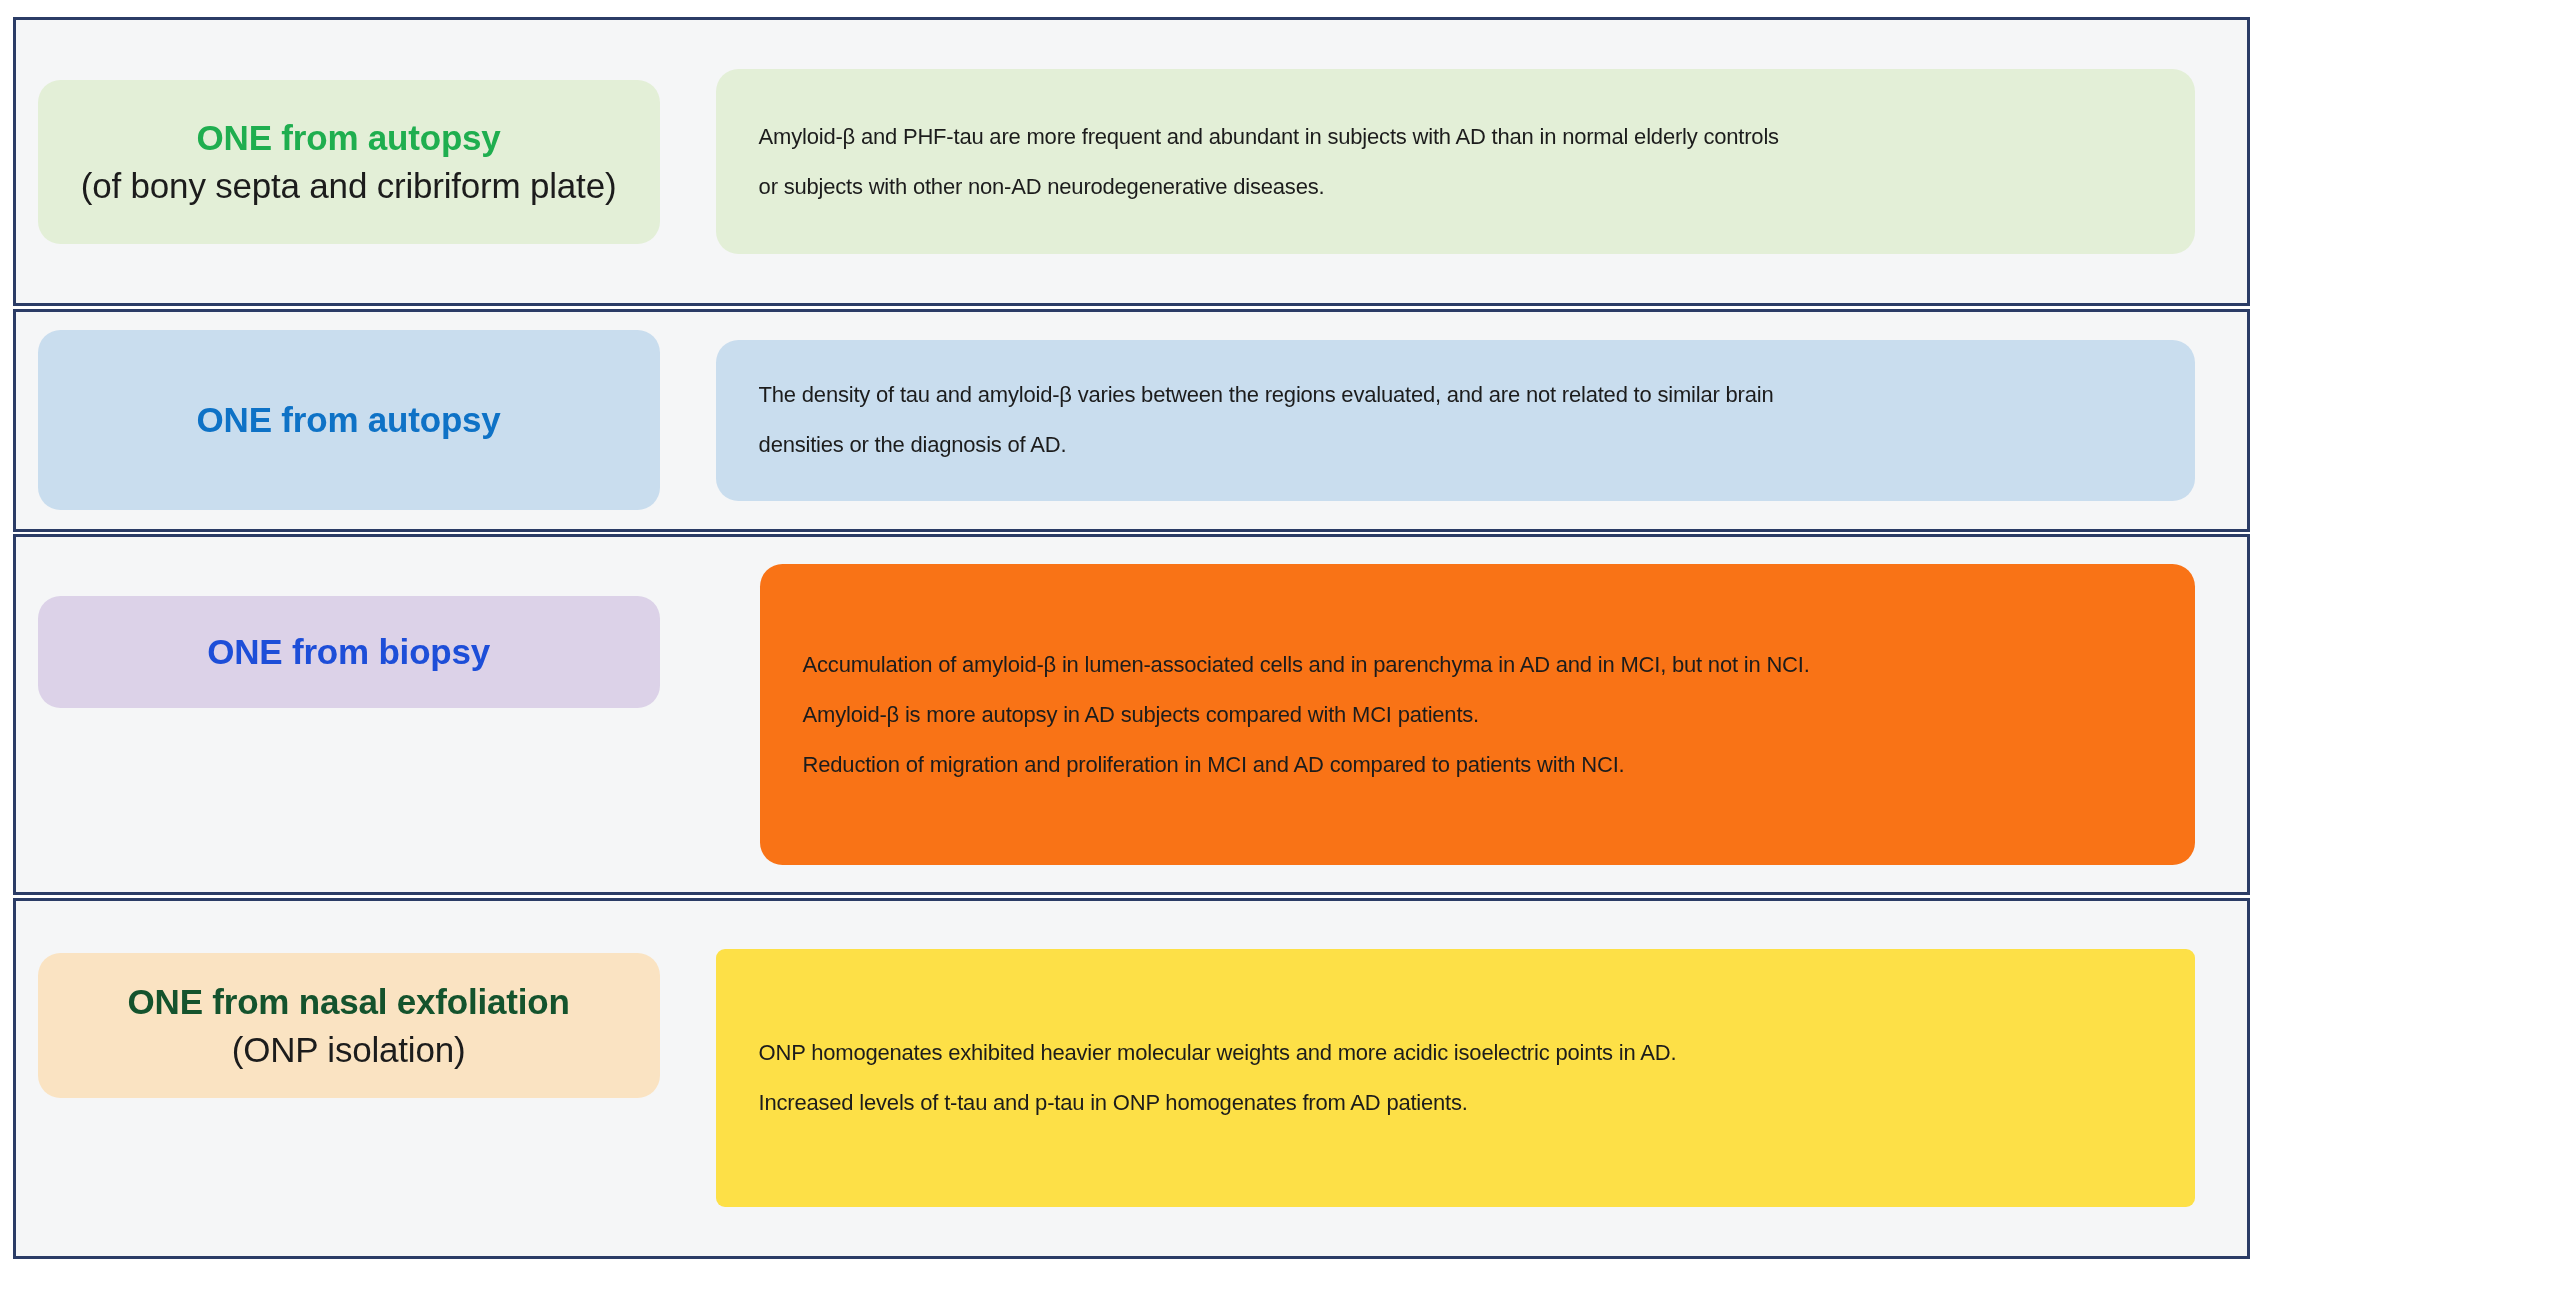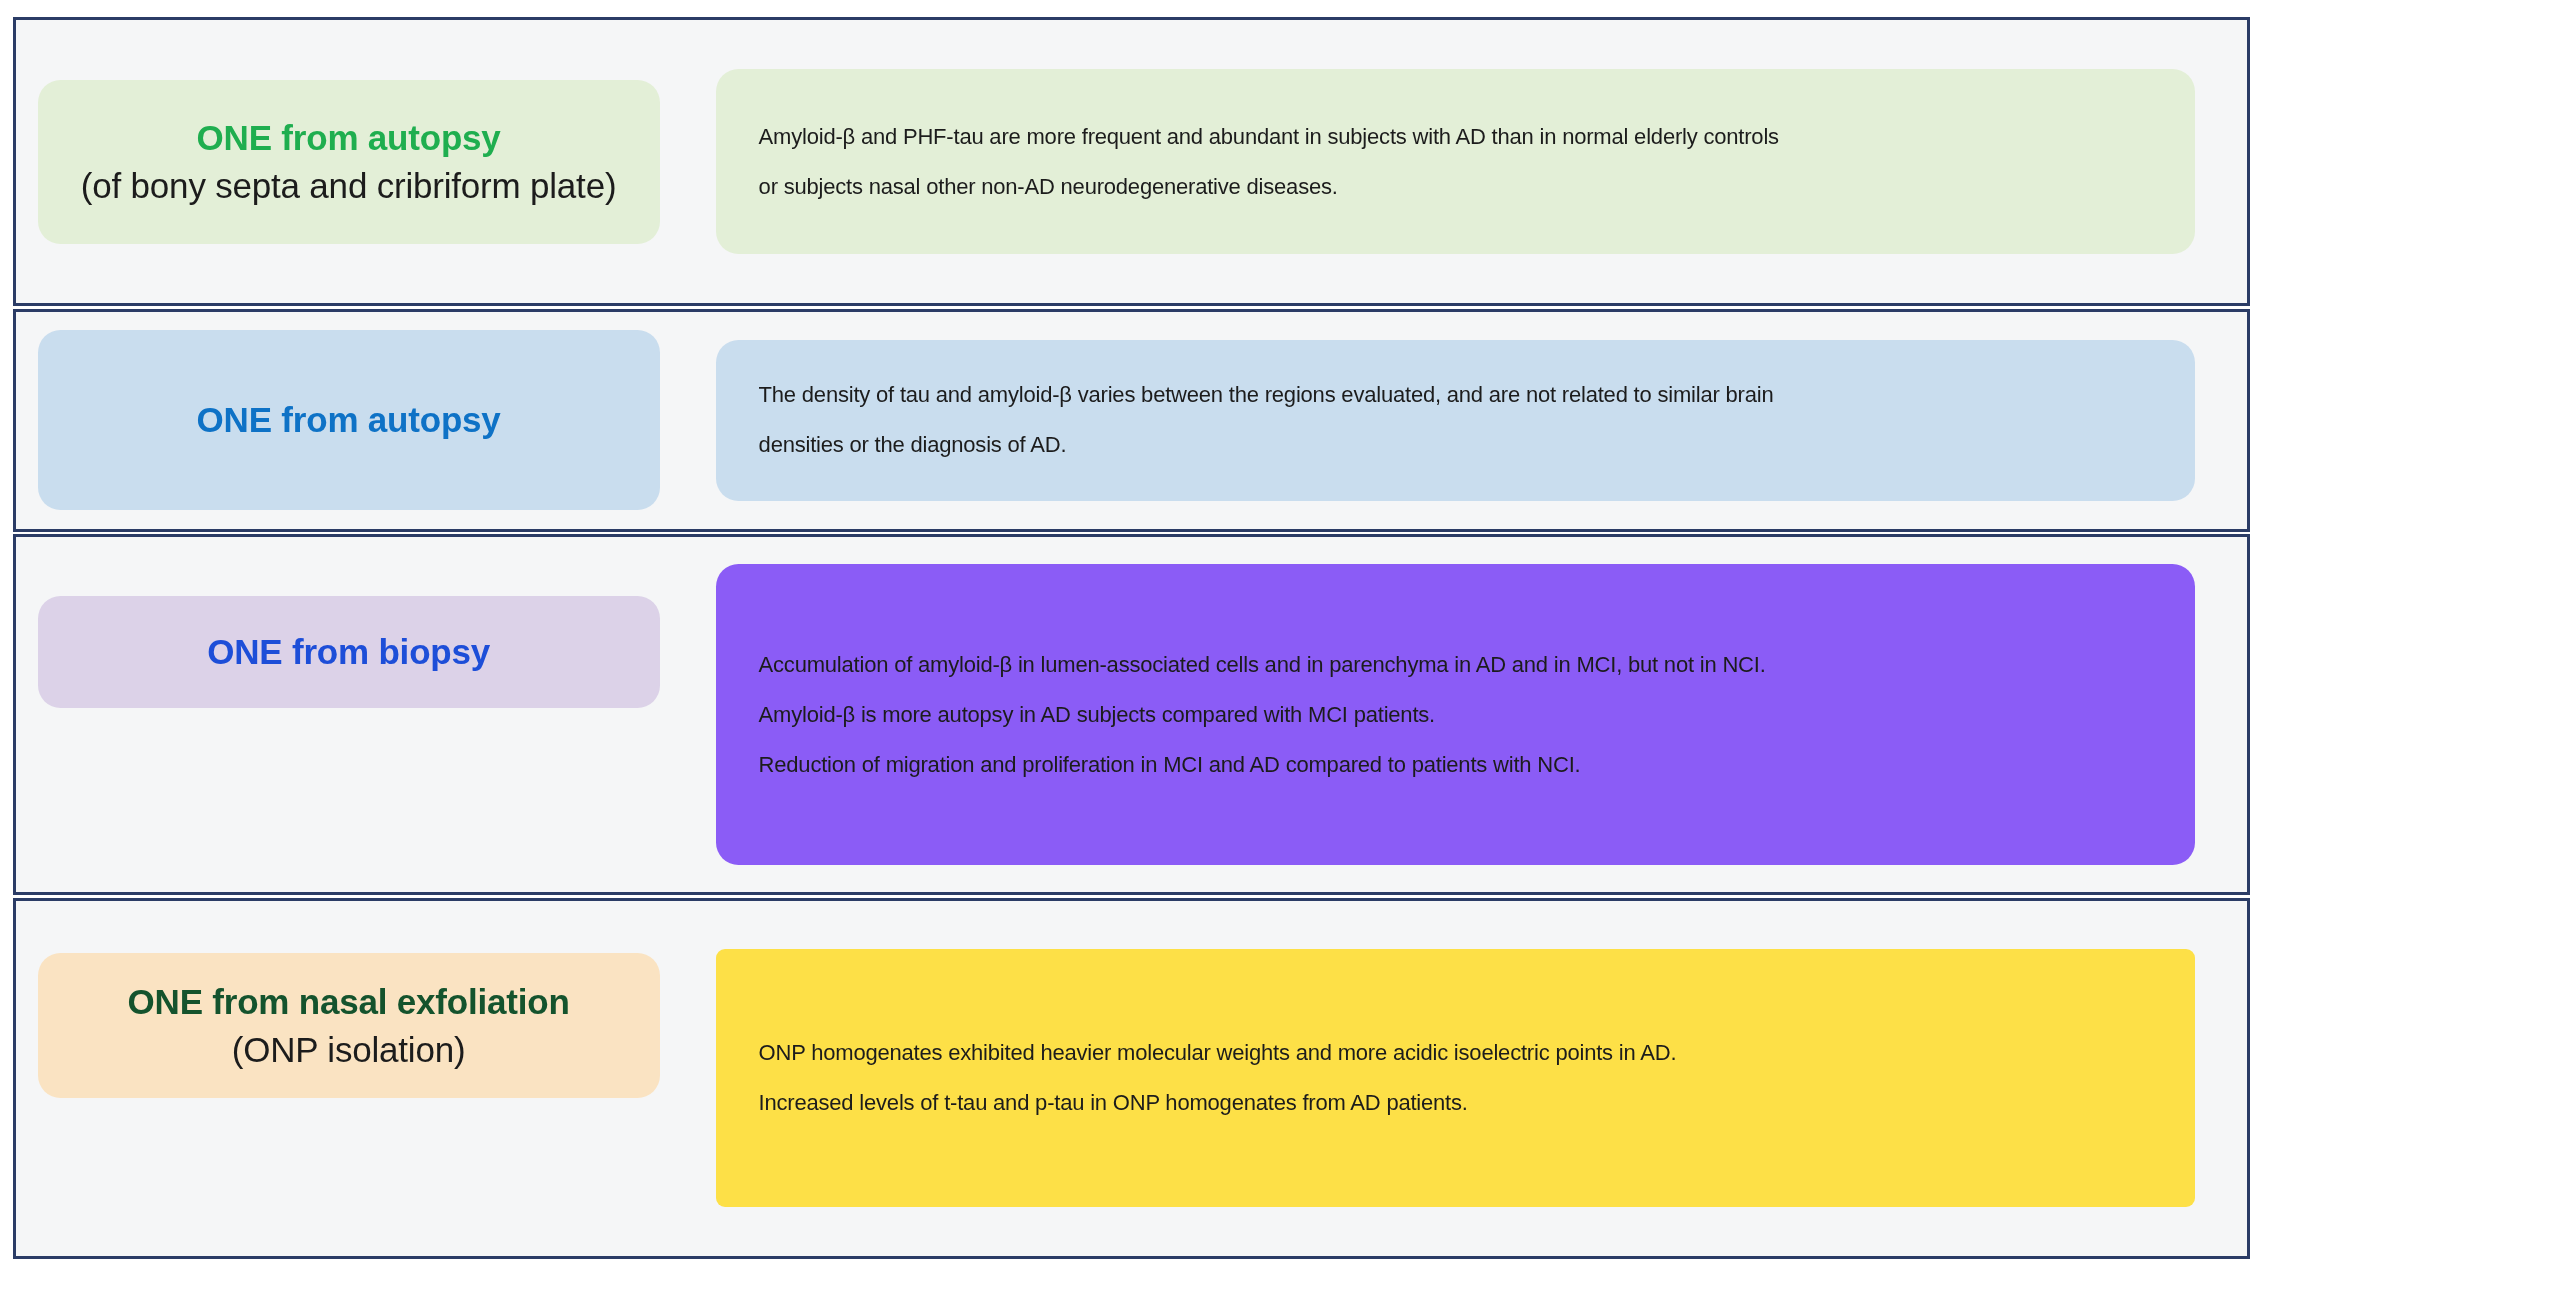--- a/index.html
+++ b/index.html
@@ -66,40 +66,40 @@
 
 <div class="figure">
 
   <section class="row row-0">
     <div class="label-box" style="background: rgb(227, 239, 215);">
       <div class="label-title" style="color: rgb(31, 174, 79);">ONE from autopsy</div>
       <div class="label-sub">(of bony septa and cribriform plate)</div>
     </div>
     <div class="text-box" style="background: rgb(227, 239, 215);">
       <div class="finding-line">Amyloid-β and PHF-tau are more frequent and abundant in subjects with AD than in normal elderly controls</div>
-      <div class="finding-line">or subjects nasal other non-AD neurodegenerative diseases.</div>
+      <div class="finding-line">or subjects with other non-AD neurodegenerative diseases.</div>
     </div>
   </section>
 
   <section class="row row-1">
     <div class="label-box" style="background: rgb(201, 221, 238);">
       <div class="label-title" style="color: rgb(14, 114, 198);">ONE from autopsy</div>
     </div>
     <div class="text-box" style="background: rgb(201, 221, 238);">
       <div class="finding-line">The density of tau and amyloid-β varies between the regions evaluated, and are not related to similar brain</div>
       <div class="finding-line">densities or the diagnosis of AD.</div>
     </div>
   </section>
 
   <section class="row row-2">
     <div class="label-box" style="background: rgb(220, 210, 232);">
       <div class="label-title" style="color: #1d4ed8;">ONE from biopsy</div>
 
     </div>
-    <div class="text-box" style="background: #8b5cf6;">
+    <div class="text-box" style="background: #f97316; margin-left: 44px;">
       <div class="finding-line">Accumulation of amyloid-β in lumen-associated cells and in parenchyma  in AD  and in MCI, but not in NCI.</div>
       <div class="finding-line">Amyloid-β is more autopsy in AD subjects compared with MCI patients.</div>
       <div class="finding-line">Reduction of migration and proliferation in MCI and AD compared to patients with NCI.</div>
     </div>
   </section>
 
   <section class="row row-3">
     <div class="label-box" style="background: rgb(250, 227, 194);">
       <div class="label-title" style="color: #14532d;">ONE from nasal exfoliation</div>
       <div class="label-sub">(ONP isolation)</div>

